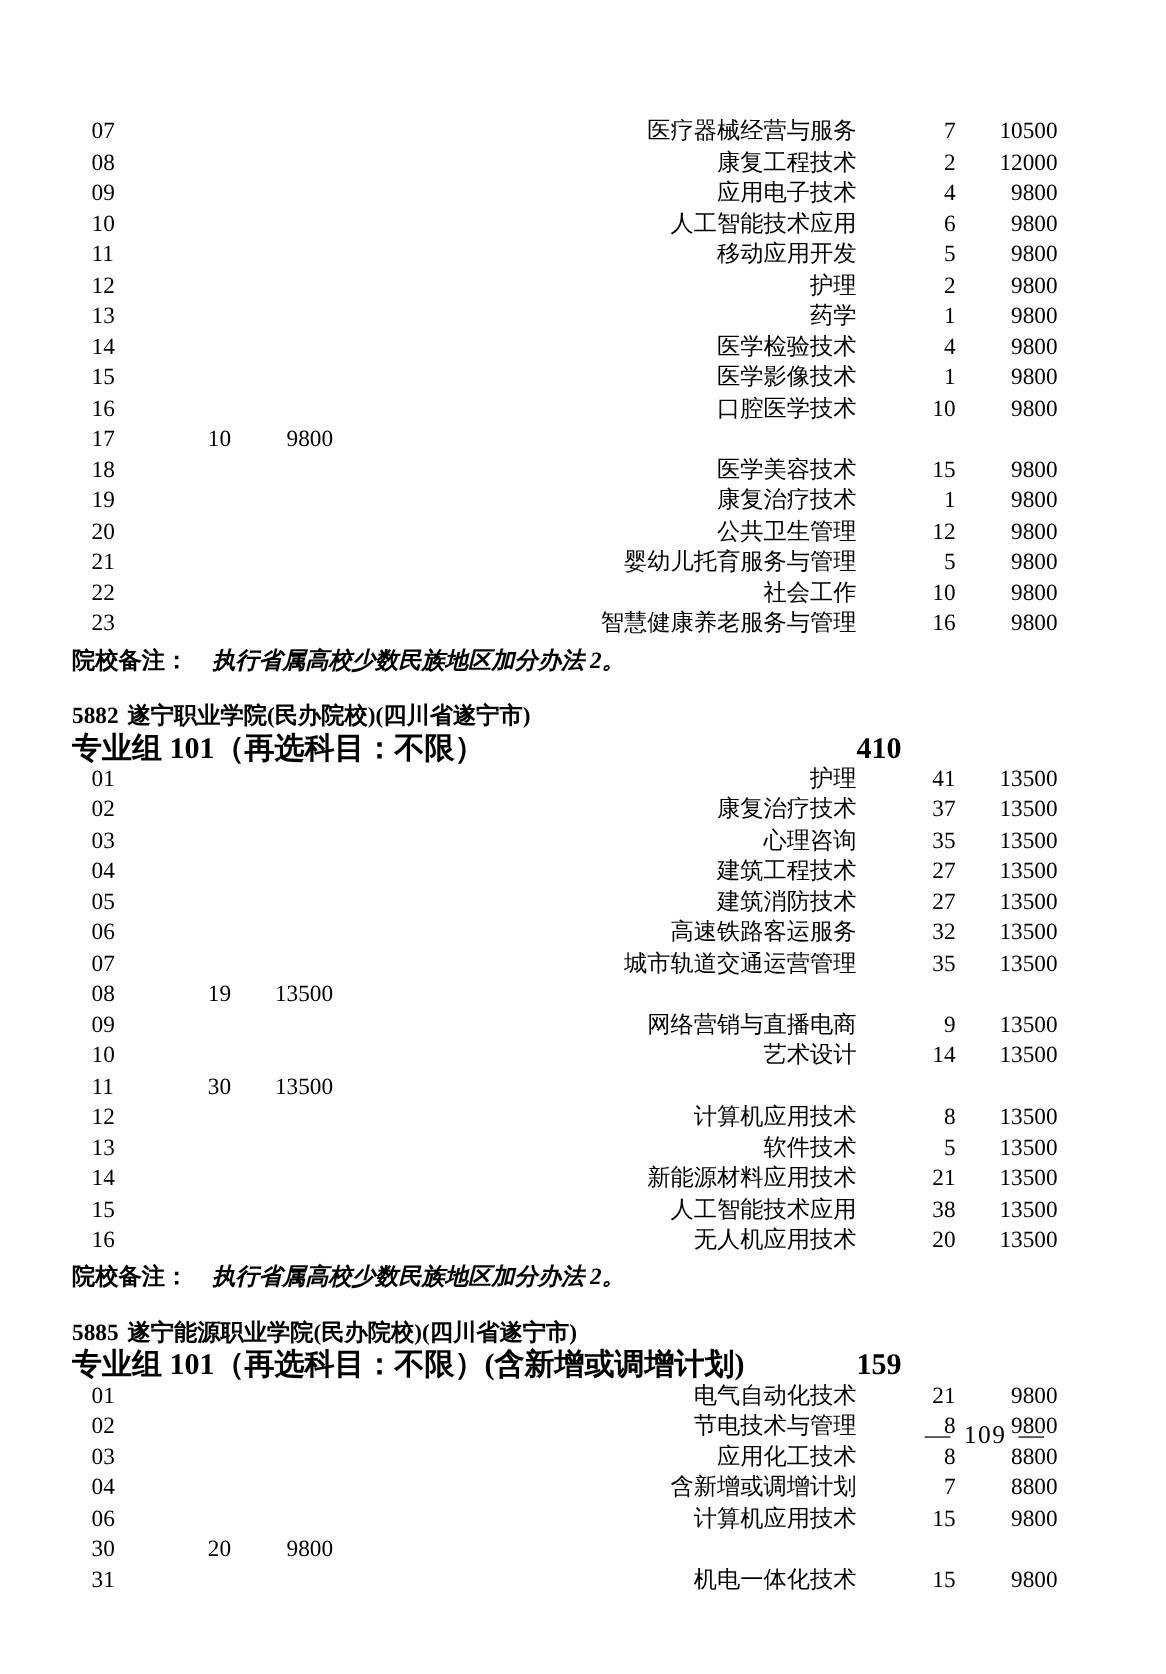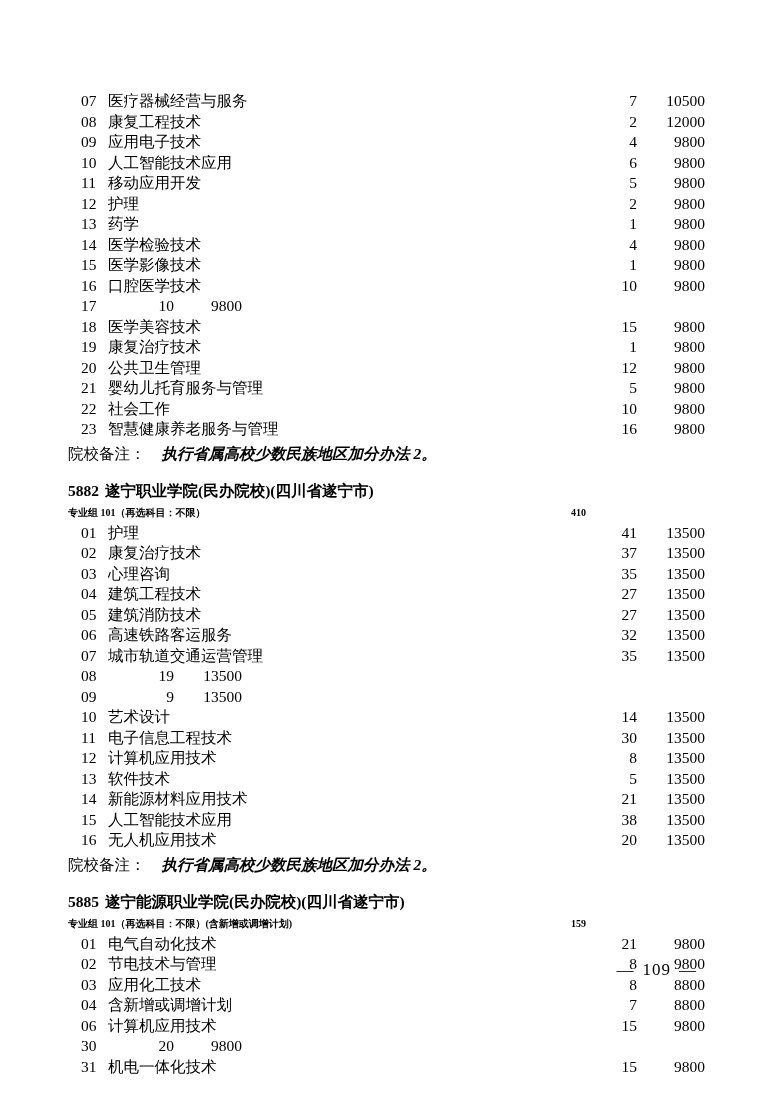--- a/index.html
+++ b/index.html
@@ -13,22 +13,21 @@
     font-family: "Liberation Serif", "DejaVu Serif", serif;
     color: #000000;
     position: relative;
     overflow: hidden;
   }
   .page {
     position: relative;
     width: 777px;
     height: 995px;
     box-sizing: border-box;
-    padding: 78px 72px 0 68px;
-    margin-top: 13px;
+    padding: 78px 72px 0 48px;
   }
   .rows {
     width: 100%;
   }
   .row {
     display: flex;
     align-items: baseline;
     font-size: 15.5px;
     line-height: 20.5px;
     height: 20.5px;
@@ -36,21 +35,21 @@
   }
   .row .code {
     width: 40px;
     flex: 0 0 40px;
     text-align: left;
     padding-left: 13px;
     box-sizing: border-box;
   }
   .row .name {
     flex: 1 1 auto;
-    text-align: left;
+    text-align: right;
     overflow: hidden;
   }
   .row .num {
     width: 72px;
     flex: 0 0 72px;
     text-align: right;
     padding-right: 6px;
     box-sizing: border-box;
   }
   .row .fee {
@@ -61,41 +60,41 @@
   }
   .note {
     font-size: 15.5px;
     line-height: 21px;
     margin-top: 3px;
     padding-left: 0px;
     font-weight: bold;
     white-space: nowrap;
   }
   .note .note-label {
-    font-weight: normal;
+    font-weight: bold;
   }
   .note .note-text {
     font-weight: bold;
     font-style: italic;
     margin-left: 16px;
   }
   .school {
     font-size: 15.5px;
     line-height: 21px;
     font-weight: bold;
     margin-top: 16px;
     white-space: nowrap;
   }
   .school .sch-code {
     margin-right: 6px;
   }
   .group {
     display: flex;
     align-items: center;
-    font-size: 10px;
+    font-size: 20px;
     line-height: 21px;
     font-weight: bold;
     white-space: nowrap;
     margin-top: 1px;
   }
   .group .gname {
     flex: 1 1 auto;
   }
   .group .gnum {
     width: 134px;
@@ -278,32 +277,32 @@
       <span class="num">35</span>
       <span class="fee">13500</span>
     </div>
     <div class="row">
       <span class="code">08</span>
       <span class="num">19</span>
       <span class="fee">13500</span>
     </div>
     <div class="row">
       <span class="code">09</span>
+      <span class="name">网络营销与直播电商</span>
       <span class="num">9</span>
       <span class="fee">13500</span>
     </div>
     <div class="row">
       <span class="code">10</span>
       <span class="name">艺术设计</span>
       <span class="num">14</span>
       <span class="fee">13500</span>
     </div>
     <div class="row">
       <span class="code">11</span>
-      <span class="name">电子信息工程技术</span>
       <span class="num">30</span>
       <span class="fee">13500</span>
     </div>
     <div class="row">
       <span class="code">12</span>
       <span class="name">计算机应用技术</span>
       <span class="num">8</span>
       <span class="fee">13500</span>
     </div>
     <div class="row">

